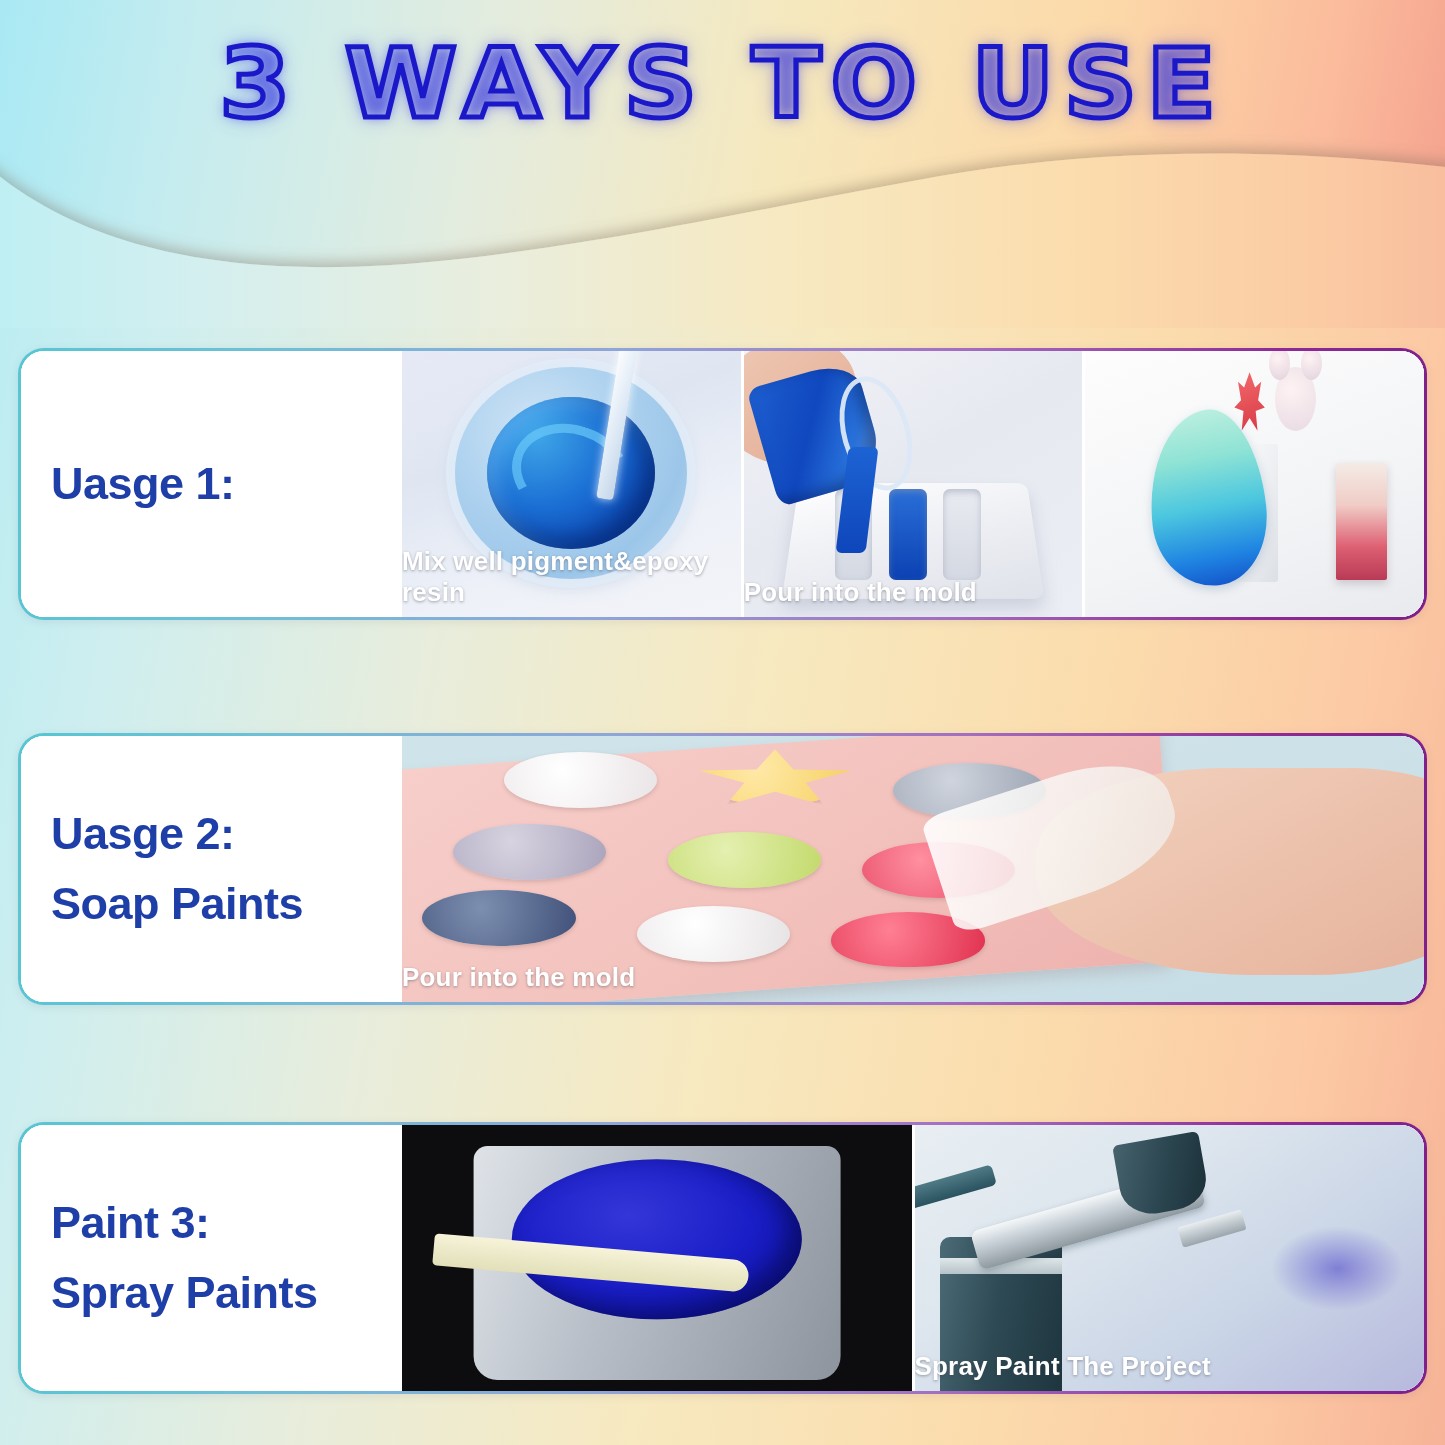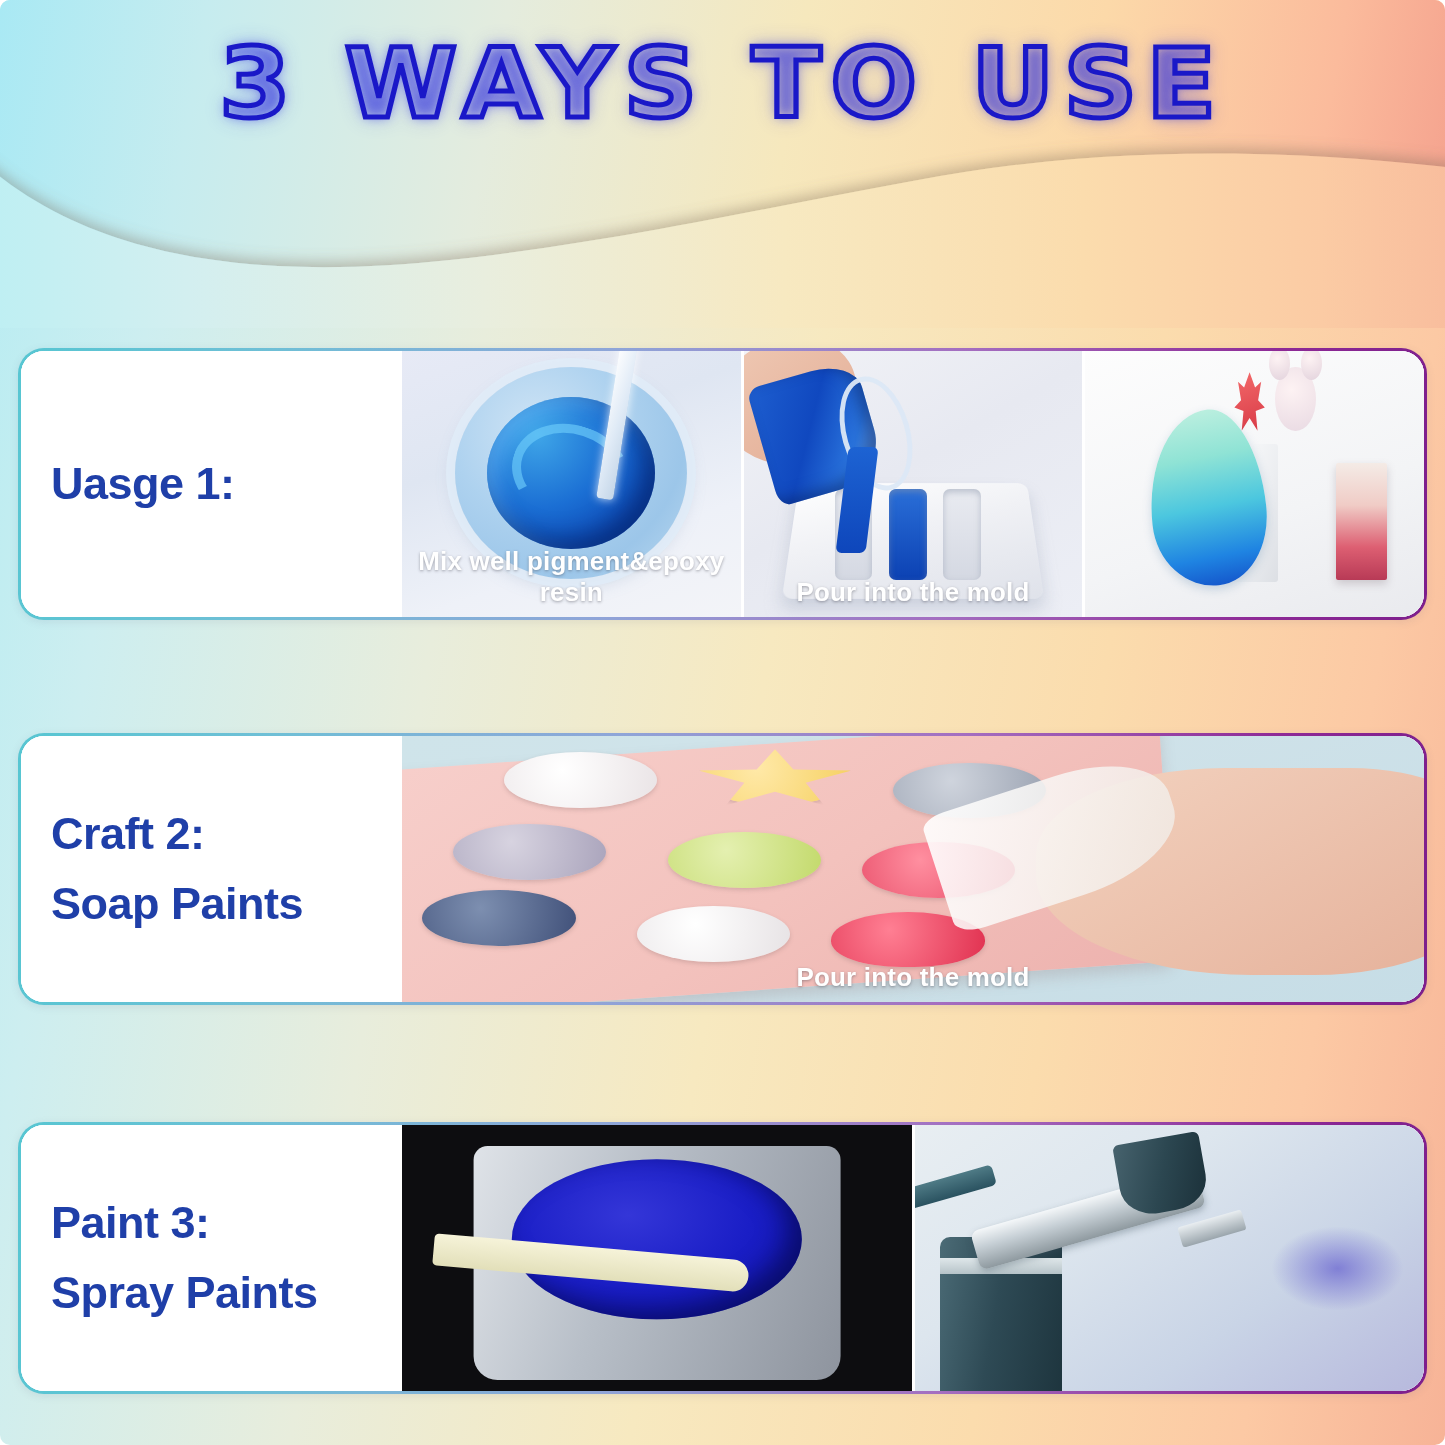--- a/index.html
+++ b/index.html
@@ -13,21 +13,20 @@
     width: 1445px; height: 1445px;
     background: linear-gradient(100deg,
         #b6ecf2 0%,
         #cdeef0 12%,
         #e8eddc 32%,
         #f7e9c0 52%,
         #fbdcad 72%,
         #fcc9a4 88%,
         #f7b397 100%);
     overflow: hidden;
-    border-radius: 10px;
   }
 
   
   .topband {
     position: absolute; left: 0; top: 0; width: 1445px; height: 300px;
     background: linear-gradient(100deg,
         #a9e9f4 0%,
         #c6ecef 14%,
         #e4ecde 34%,
         #f6e8bd 54%,
@@ -122,21 +121,20 @@
     flex: 1 1 0;
     overflow: hidden;
     border-left: 3px solid #ffffff;
   }
   .panel:first-child { border-left: none; }
   .panel .scene { position: absolute; inset: 0; }
 
   .caption {
     position: absolute;
     left: 0; right: 0; bottom: 9px;
-    text-align: center;
     font-size: 26px;
     font-weight: 700;
     color: #ffffff;
     letter-spacing: .2px;
     text-shadow: 0 1px 3px rgba(60,60,70,.45);
     z-index: 9;
   }
   .caption.dark {
     color: #2b2b2b;
     text-shadow: none;
@@ -539,21 +537,21 @@
           </div>
         </div>
 
       </div>
     </div>
   </div>
 
   <div class="card card-2">
     <div class="card-inner">
       <div class="label-block">
-        <div class="label-line">Craft 2:</div>
+        <div class="label-line">Uasge 2:</div>
         <div class="label-line">Soap Paints</div>
       </div>
       <div class="panels">
 
 
         <div class="panel">
           <div class="scene s-r2p2">
             <div class="tray"></div>
             <div class="cav c1"></div>
               <div class="cav c2"></div>
@@ -595,20 +593,21 @@
         <div class="panel">
           <div class="scene s-r3p2">
             <div class="mist"></div>
               <div class="tank"></div>
               <div class="tank-ring"></div>
             <div class="hose"></div>
               <div class="body"></div>
               <div class="nozzle"></div>
               <div class="cupTop"></div>
           </div>
+          <div class="caption">Spray Paint The Project</div>
         </div>
 
 
       </div>
     </div>
   </div>
 
 </div>
 
 </body></html>

